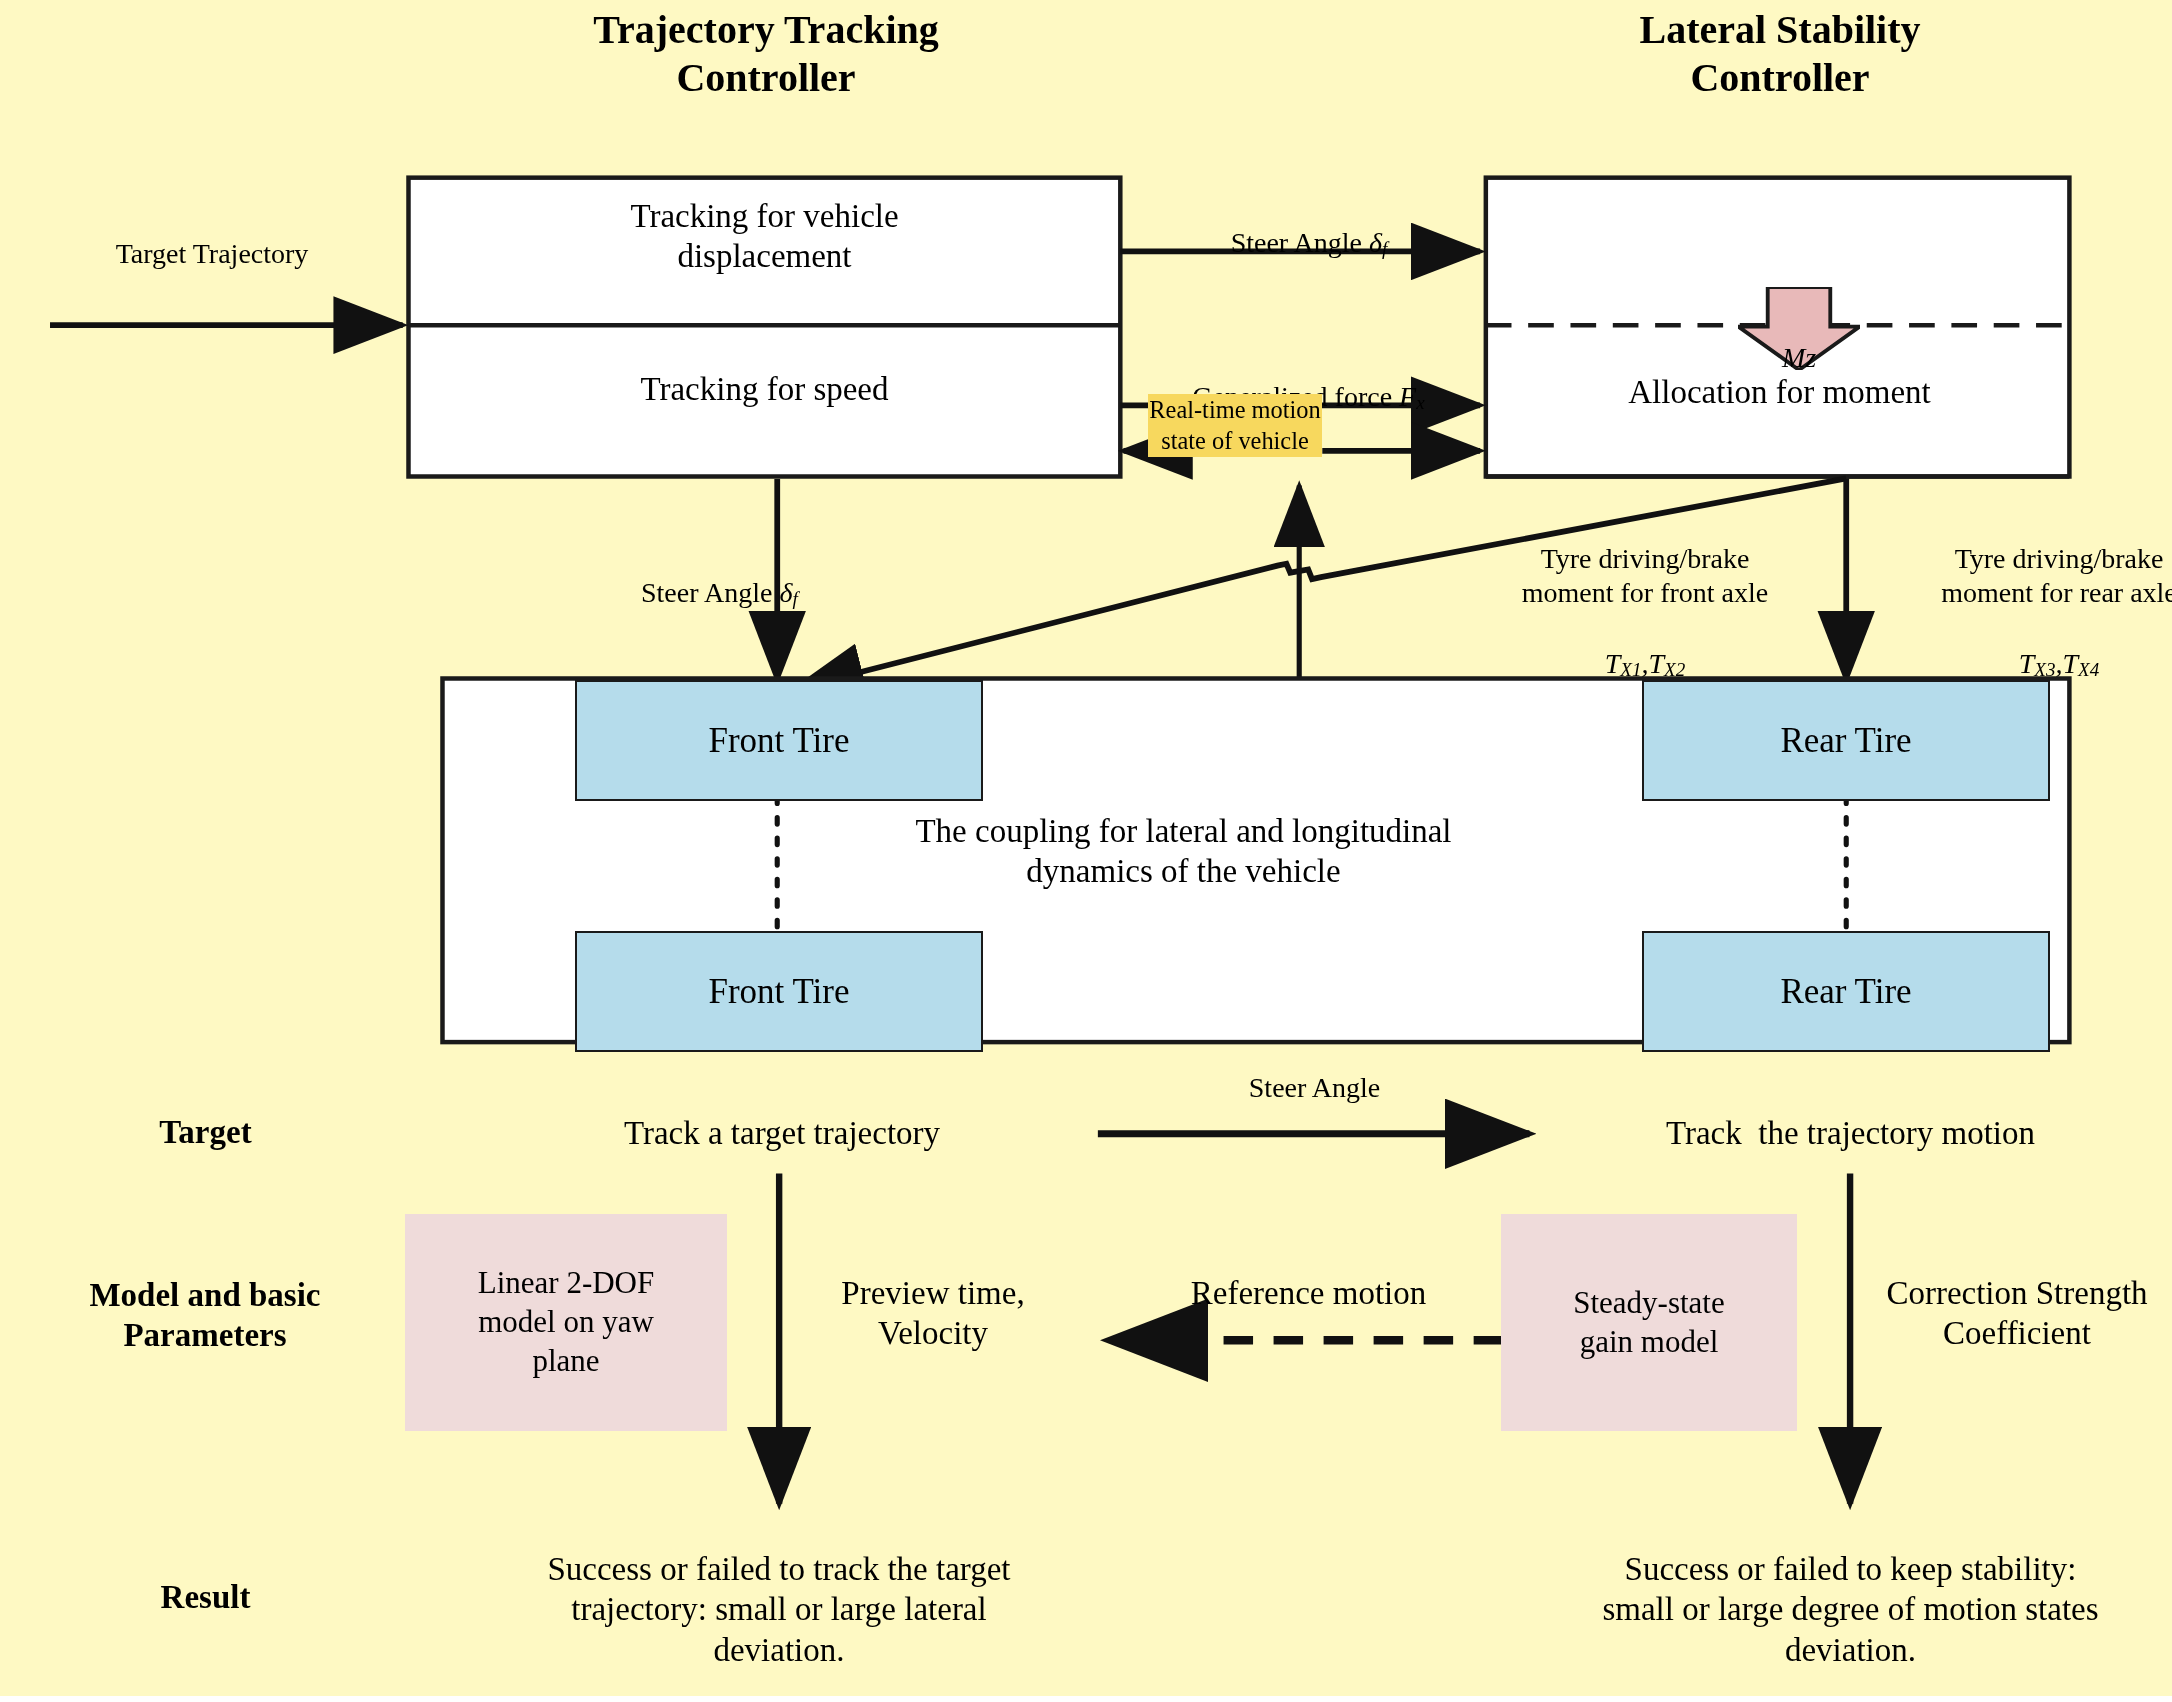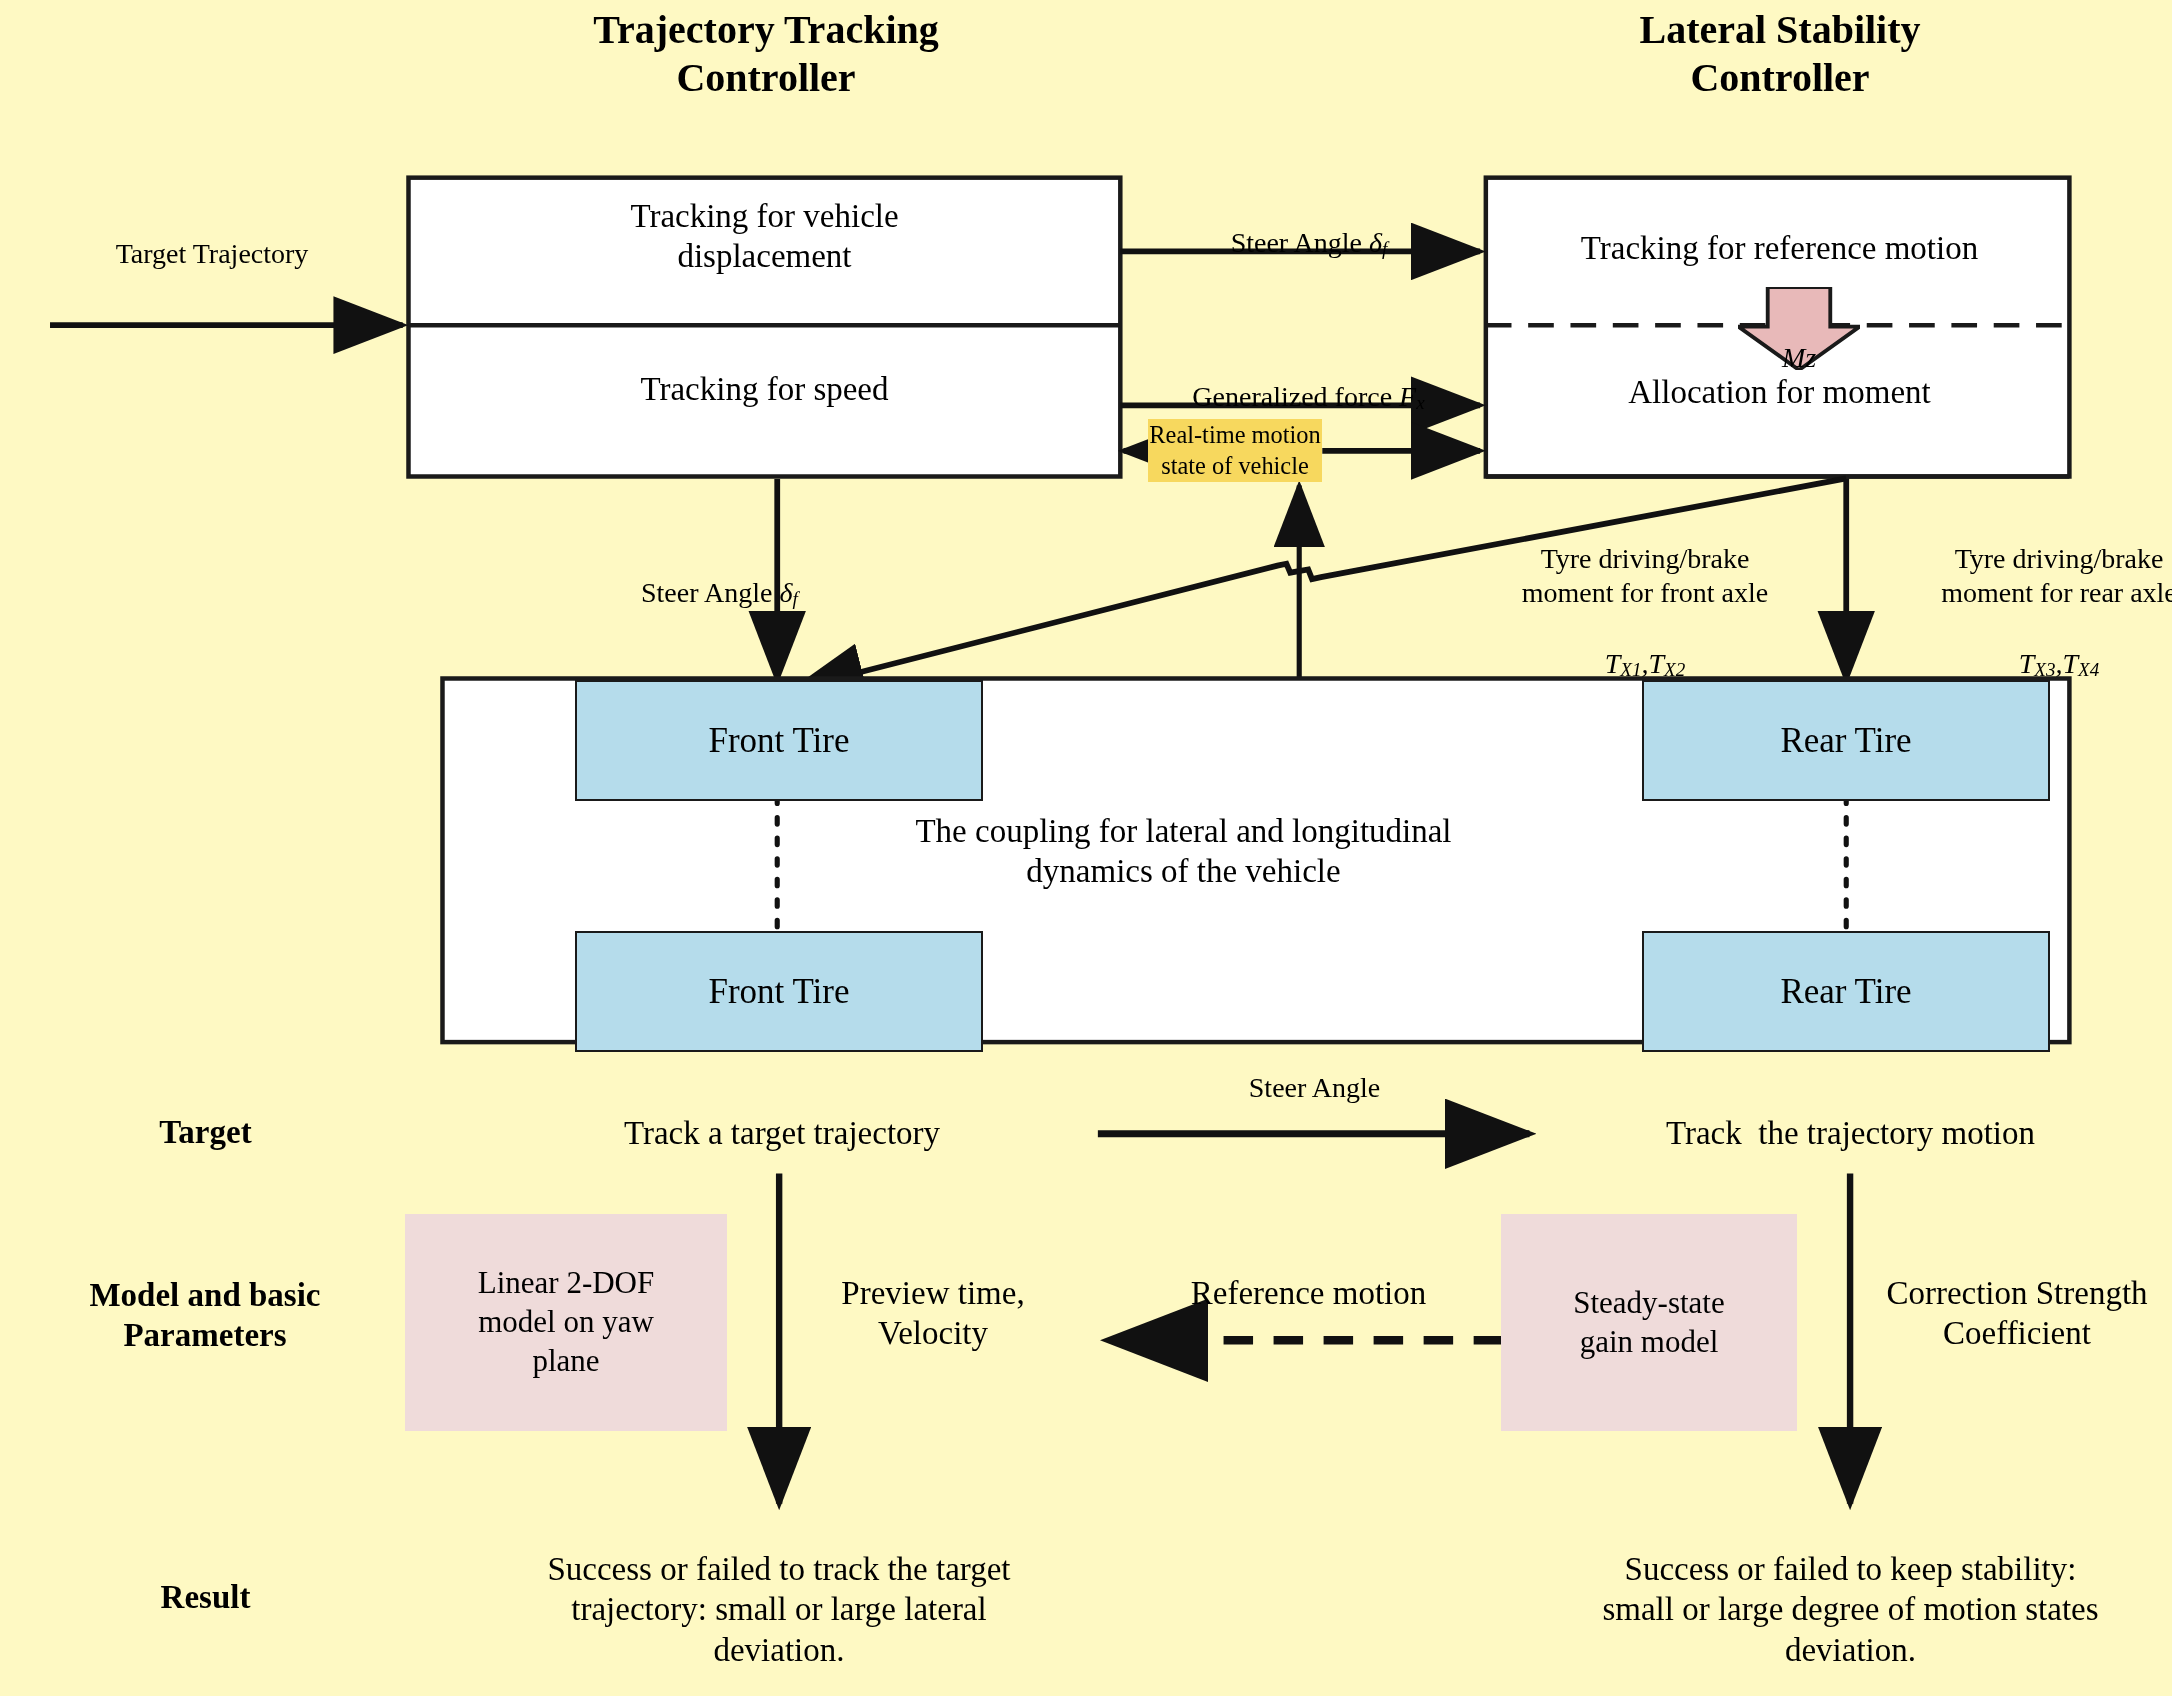--- a/index.html
+++ b/index.html
@@ -81,41 +81,40 @@
 Controller</div>
   <div class="txt hdr" style="left:1424px;top:6.4px;width:712px;">Lateral Stability
 Controller</div>
 
   <div class="txt arrlbl" style="left:45px;top:237px;width:334px;">Target Trajectory</div>
 
   <div class="txt boxlbl" style="left:420px;top:196px;width:689px;">Tracking for vehicle
 displacement</div>
   <div class="txt boxlbl" style="left:420px;top:369px;width:689px;">Tracking for speed</div>
 
-  <div class="txt boxlbl" style="left:1494px;top:228px;width:571px;">Tracking for reference motion</div>
   <div class="txt boxlbl" style="left:1494px;top:372px;width:571px;">Allocation for moment</div>
 
   <div class="abs" style="left:1738px;top:287px;width:122px;height:83px;">
     <svg width="122" height="83" viewBox="0 0 190 130">
       <polygon points="46,0 144,0 144,62 190,62 95,130 0,62 46,62" fill="#e8b9b9" stroke="#1a1a1a" stroke-width="6"></polygon>
     </svg>
   </div>
   <div class="txt" style="left:1738px;top:307px;width:122px;font-size:28px;font-style:italic;">
     <span>Mz</span>
   </div>
 
   <div class="txt arrlbl" style="left:1142px;top:192px;width:334px;">
     <span>Steer Angle</span><span class="ital"> δ</span><span class="sub">f</span>
   </div>
 
   <div class="txt arrlbl" style="left:1129px;top:346px;width:359px;">
     <span>Generalized force</span><span class="ital"> F</span><span class="sub">x</span>
   </div>
 
-  <div class="abs yellowbox" style="left:1148px;top:419px;width:174px;height:63px;">
+  <div class="abs yellowbox" style="left:1148px;top:394px;width:174px;height:63px;">
     <span style="white-space:pre-line;">Real-time motion
 state of vehicle</span>
   </div>
 
   <div class="txt arrlbl" style="left:641px;top:542px;width:410px;text-align:left;">
     <span>Steer Angle</span><span class="ital"> δ</span><span class="sub">f</span>
   </div>
 
   <div class="txt smalllbl" style="left:1446px;top:542px;width:398px;">Tyre driving/brake
 moment for front axle</div>

